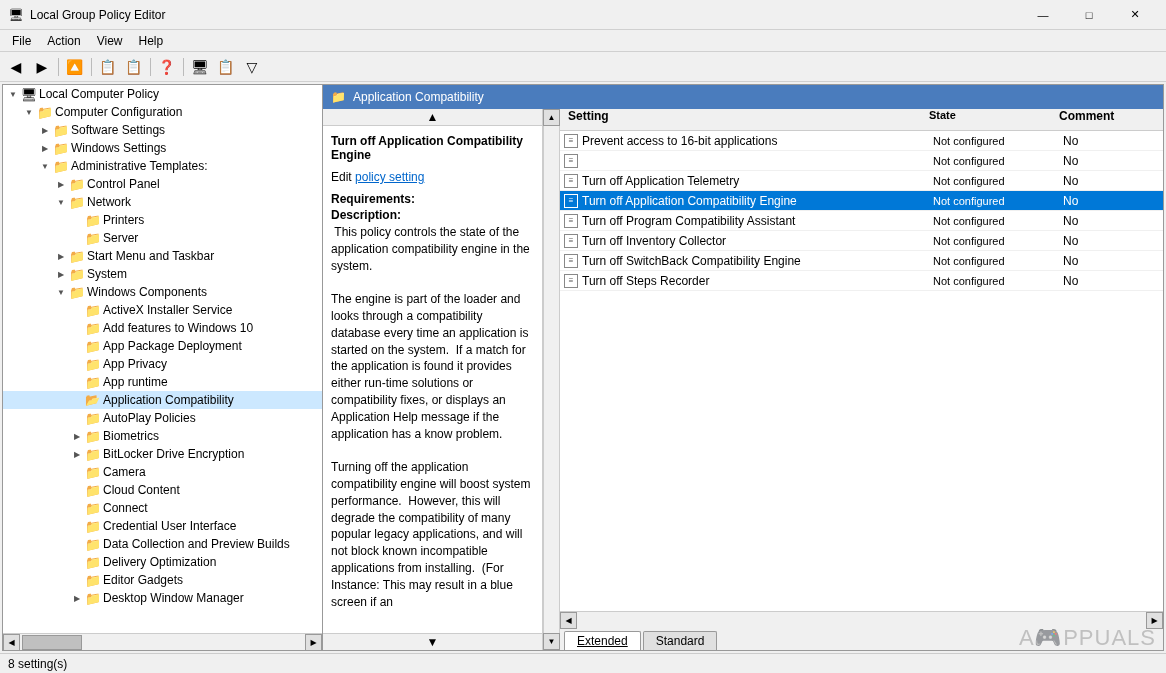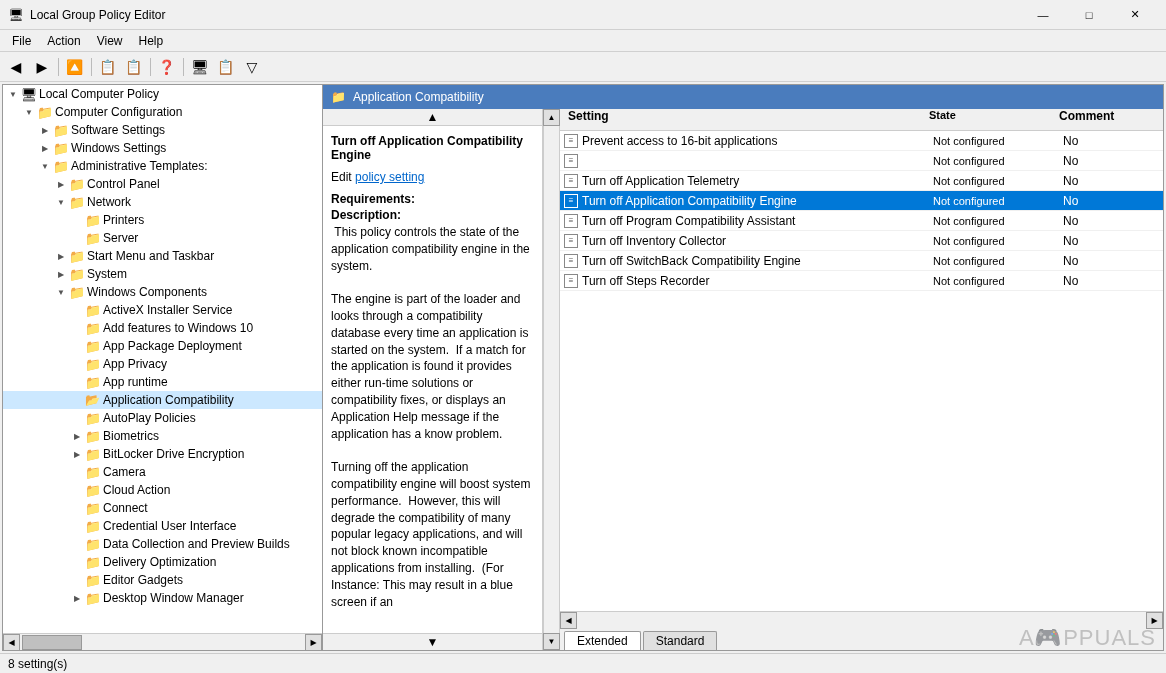--- a/index.html
+++ b/index.html
@@ -287,20 +287,21 @@
       font-size: 12px;
       background: #e0e0e0;
       margin-right: 2px;
       border-radius: 2px 2px 0 0;
     }
     .tab.active {
       background: #fff;
       border-bottom: 1px solid #fff;
       margin-bottom: -1px;
       z-index: 1;
+      text-decoration: underline;
     }
 
     
     .status-bar {
       height: 20px;
       background: #f0f0f0;
       border-top: 1px solid #ccc;
       display: flex;
       align-items: center;
       padding: 0 8px;
@@ -533,21 +534,21 @@
 
       <div class="tree-item" style="padding-left:66px;">
         <div class="tree-expand" style="visibility:hidden;">▶</div>
         <div class="tree-icon folder-icon">📁</div>
         <span class="tree-label">Camera</span>
       </div>
 
       <div class="tree-item" style="padding-left:66px;">
         <div class="tree-expand" style="visibility:hidden;">▶</div>
         <div class="tree-icon folder-icon">📁</div>
-        <span class="tree-label">Cloud Action</span>
+        <span class="tree-label">Cloud Content</span>
       </div>
 
       <div class="tree-item" style="padding-left:66px;">
         <div class="tree-expand" style="visibility:hidden;">▶</div>
         <div class="tree-icon folder-icon">📁</div>
         <span class="tree-label">Connect</span>
       </div>
 
       <div class="tree-item" style="padding-left:66px;">
         <div class="tree-expand" style="visibility:hidden;">▶</div>

